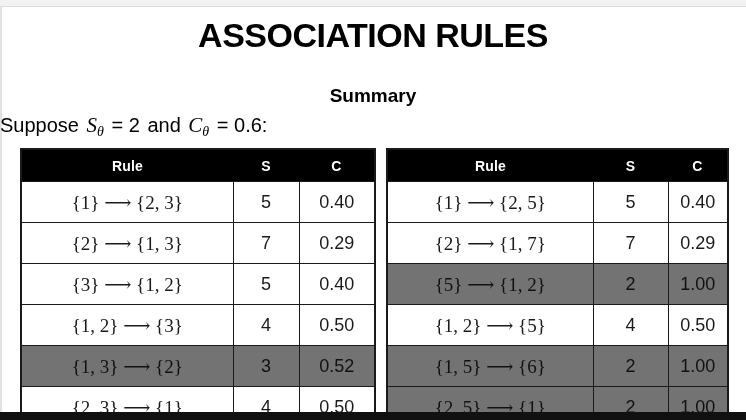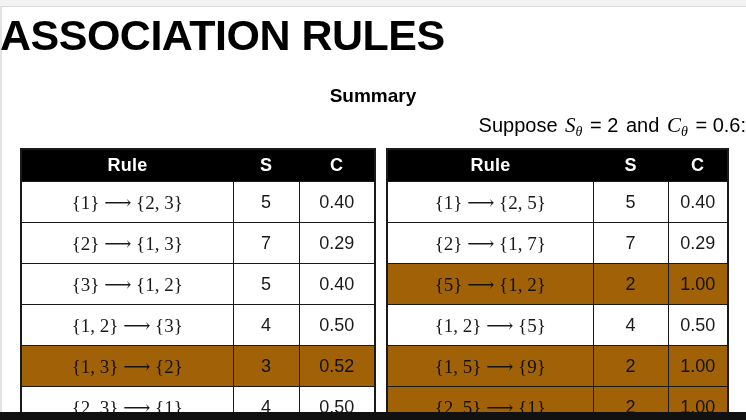--- a/index.html
+++ b/index.html
@@ -45,22 +45,22 @@
     width: 746px;
     height: 8px;
     background: #111111;
   }
 
   .title {
     position: absolute;
     left: 0;
     top: 10px;
     width: 746px;
-    text-align: left;
-    font-size: 43px;
+    text-align: center;
+    font-size: 34px;
     line-height: 50px;
     font-weight: bold;
     letter-spacing: -0.5px;
     color: #000000;
     font-family: "Liberation Sans", "DejaVu Sans", sans-serif;
   }
   .subtitle {
     position: absolute;
     left: 0;
     top: 84px;
@@ -69,21 +69,21 @@
     font-size: 19px;
     line-height: 24px;
     font-weight: bold;
     color: #000000;
   }
   .suppose {
     position: absolute;
     left: 0;
     top: 112px;
     width: 746px;
-    text-align: right;
+    text-align: left;
     font-size: 20px;
     line-height: 26px;
     color: #000000;
     white-space: nowrap;
   }
   .suppose .mvar {
     font-family: "Liberation Serif", "DejaVu Serif", serif;
     font-style: italic;
     font-size: 21px;
   }
@@ -102,21 +102,21 @@
     table-layout: fixed;
     border: 2px solid #1a1a1a;
     background: #ffffff;
   }
   #table-left  { left: 20px;  top: 148px; width: 354px; }
   #table-right { left: 386px; top: 148px; width: 341px; }
 
   .rules-table th {
     background: #000000;
     color: #ffffff;
-    font-size: 18px;
+    font-size: 14px;
     font-weight: bold;
     height: 31px;
     padding: 0;
     text-align: center;
     border: none;
     letter-spacing: 0.2px;
   }
   .rules-table td {
     height: 32px;
     padding: 4px 2px;
@@ -125,21 +125,21 @@
     color: #1a1a1a;
     border: 1.6px solid #1a1a1a;
     background: #ffffff;
     font-family: "Liberation Serif", "DejaVu Serif", serif;
   }
   .rules-table td.num {
     font-family: "Liberation Sans", "DejaVu Sans", sans-serif;
     font-size: 18px;
   }
   .rules-table tr.hl td {
-    background: #a16207;
+    background: #737373;
     color: #111111;
   }
   .rules-table tr.hl td.num { color: #111111; }
 
   
   #table-left  col.c-rule { width: 212px; }
   #table-left  col.c-s    { width: 66px; }
   #table-left  col.c-c    { width: 76px; }
   #table-right col.c-rule { width: 206px; }
   #table-right col.c-s    { width: 75px; }
@@ -238,21 +238,21 @@
           <td><span class="rule-txt">{5} ⟶ {1, 2}</span></td>
           <td class="num">2</td>
           <td class="num">1.00</td>
         </tr>
         <tr>
           <td><span class="rule-txt">{1, 2} ⟶ {5}</span></td>
           <td class="num">4</td>
           <td class="num">0.50</td>
         </tr>
         <tr class="hl">
-          <td><span class="rule-txt">{1, 5} ⟶ {9}</span></td>
+          <td><span class="rule-txt">{1, 5} ⟶ {6}</span></td>
           <td class="num">2</td>
           <td class="num">1.00</td>
         </tr>
         <tr class="hl">
           <td><span class="rule-txt">{2, 5} ⟶ {1}</span></td>
           <td class="num">2</td>
           <td class="num">1.00</td>
         </tr>
       </tbody>
   </table>

